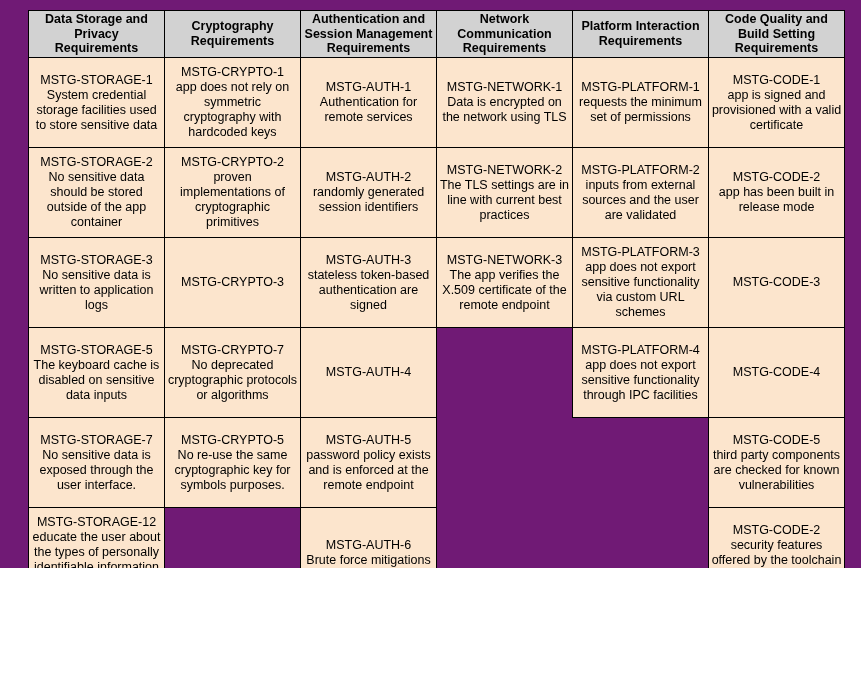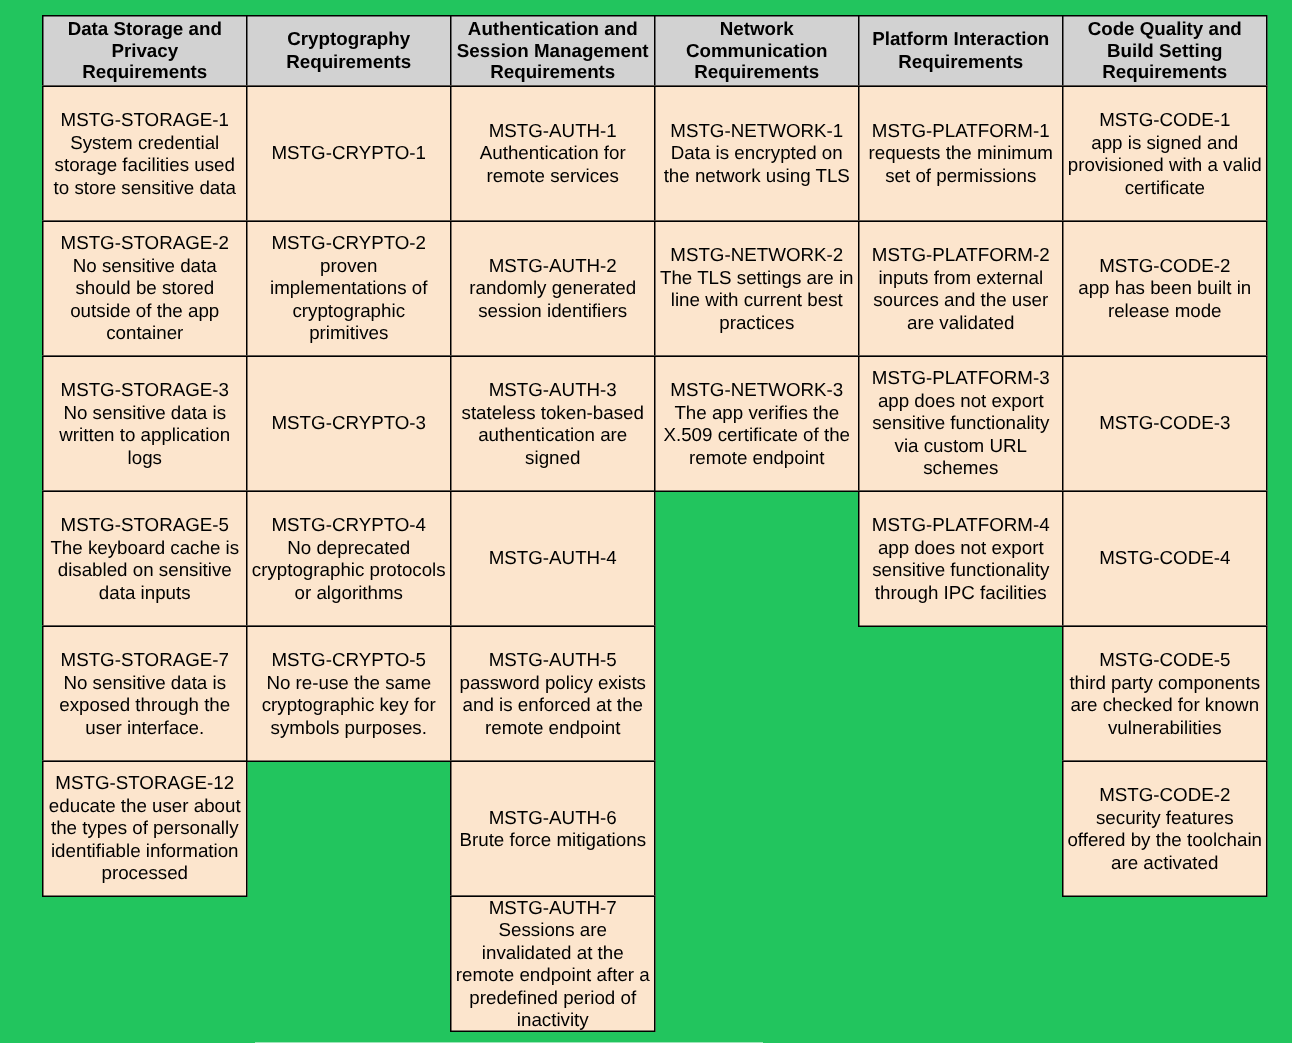--- a/index.html
+++ b/index.html
@@ -4,22 +4,22 @@
 <style>
   html, body {
     margin: 0;
     padding: 0;
     background: #ffffff;
     font-family: "Liberation Sans", sans-serif;
   }
   .canvas {
     position: relative;
     width: 861px;
-    height: 695px;
-    background: #22c55e;
+    height: 568px;
+    background: #701a75;
     overflow: hidden;
   }
   .table-wrap {
     position: absolute;
     top: 10px;
     left: 28px;
     display: flex;
     align-items: flex-start;
   }
   .col {
@@ -85,30 +85,31 @@
       <div class="cell">
         <span class="cell-id">MSTG-STORAGE-12</span>
         <span class="cell-desc">educate the user about the types of personally identifiable information processed</span>
       </div>
     </div>
 
     <div class="col">
       <div class="hdr">Cryptography Requirements</div>
       <div class="cell">
         <span class="cell-id">MSTG-CRYPTO-1</span>
+        <span class="cell-desc">app does not rely on symmetric cryptography with hardcoded keys</span>
       </div>
       <div class="cell">
         <span class="cell-id">MSTG-CRYPTO-2</span>
         <span class="cell-desc">proven implementations of cryptographic primitives</span>
       </div>
       <div class="cell">
         <span class="cell-id">MSTG-CRYPTO-3</span>
       </div>
       <div class="cell">
-        <span class="cell-id">MSTG-CRYPTO-4</span>
+        <span class="cell-id">MSTG-CRYPTO-7</span>
         <span class="cell-desc">No deprecated cryptographic protocols or algorithms</span>
       </div>
       <div class="cell">
         <span class="cell-id">MSTG-CRYPTO-5</span>
         <span class="cell-desc">No re-use the same cryptographic key for symbols purposes.</span>
       </div>
     </div>
 
     <div class="col">
       <div class="hdr">Authentication and Session Management Requirements</div>

